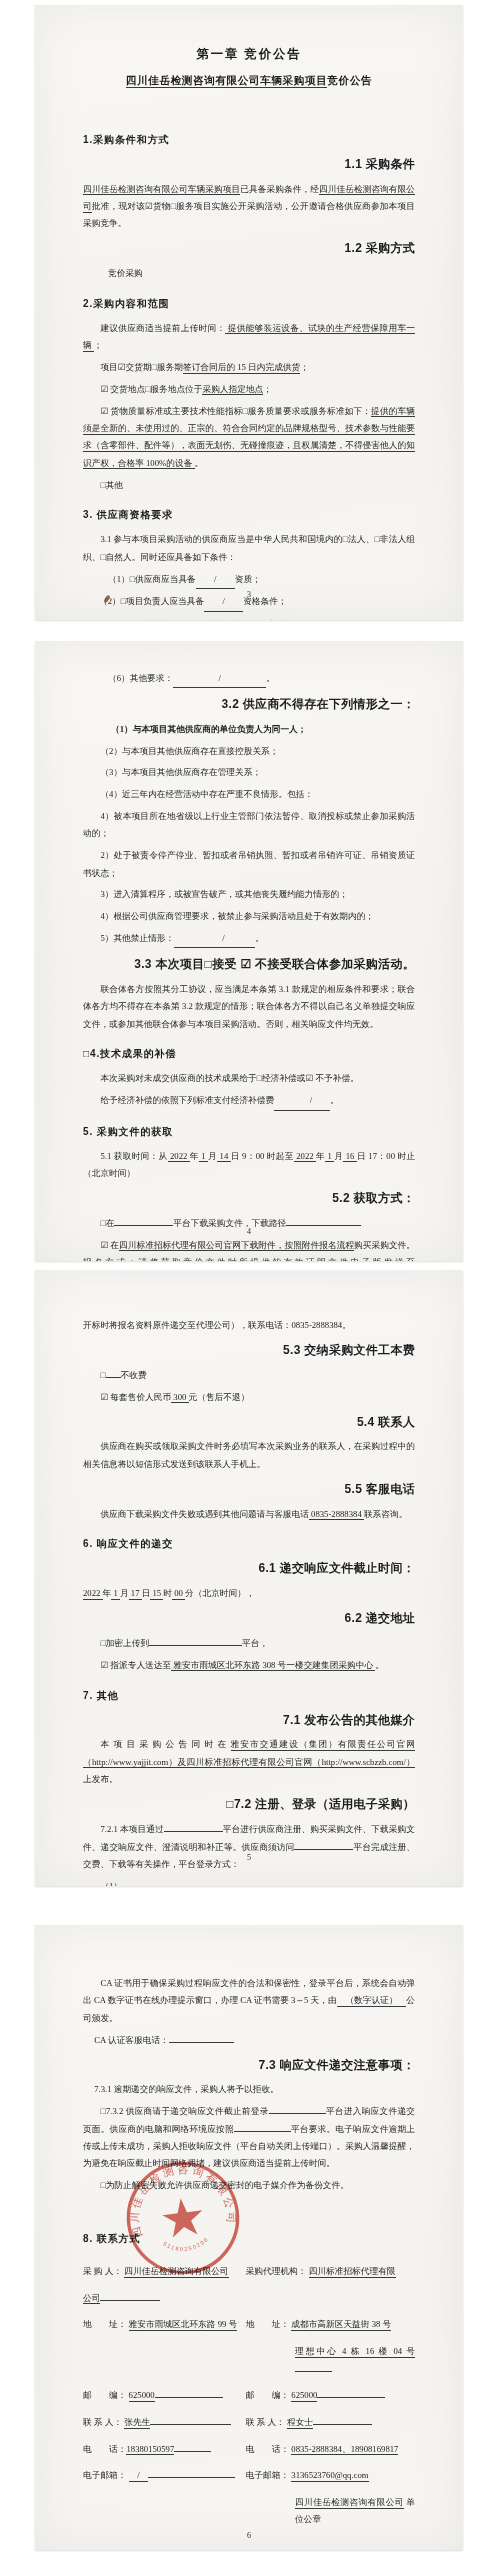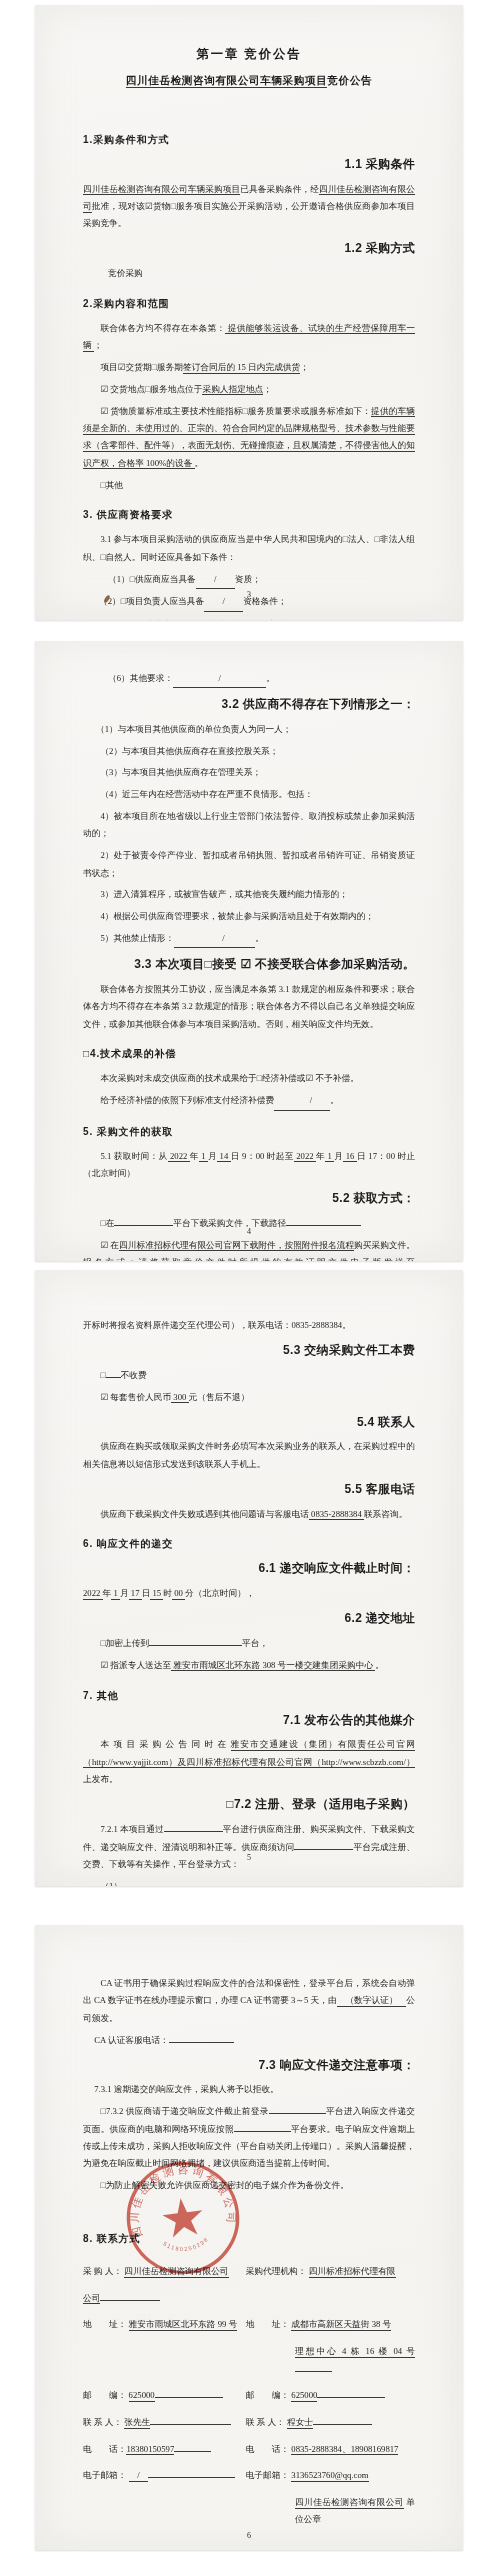--- a/index.html
+++ b/index.html
@@ -33,41 +33,41 @@
 <section class="page" style="top:5px;height:615px;">
   <div class="content">
       <div class="blk t1" style="margin-top: 40px;"><span>第一章 竞价公告</span></div>
       <div class="blk t2"><span class="u">四川佳岳检测咨询有限公司车辆采购项目</span><span>竞价公告</span></div>
       <div class="blk h1" style="margin-top: 41px;"><span>1.采购条件和方式</span></div>
       <div class="blk h2"><span>1.1 采购条件</span></div>
       <div class="blk p"><span class="u">四川佳岳检测咨询有限公司车辆采购项目</span><span>已具备采购条件，经</span><span class="u">四川佳岳检测咨询有限公司</span><span>批准，现对该☑货物□服务项目实施公开采购活动，公开邀请合格供应商参加本项目采购竞争。</span></div>
       <div class="blk h2"><span>1.2 采购方式</span></div>
       <div class="blk p" style="margin-left: 25px;"><span>竞价采购</span></div>
       <div class="blk h1"><span>2.采购内容和范围</span></div>
-      <div class="blk p" style="text-indent: 2em;"><span>联合体各方均不得存在本条第：</span><span class="u"> 提供能够装运设备、试块的生产经营保障用车一辆 </span><span>；</span></div>
+      <div class="blk p" style="text-indent: 2em;"><span>建议供应商适当提前上传时间：</span><span class="u"> 提供能够装运设备、试块的生产经营保障用车一辆 </span><span>；</span></div>
       <div class="blk p" style="text-indent: 2em;"><span>项目☑交货期□服务期</span><span class="u">签订合同后的 15 日内完成供货</span><span>；</span></div>
       <div class="blk p" style="text-indent: 2em;"><span>☑ 交货地点□服务地点位于</span><span class="u">采购人指定地点</span><span>；</span></div>
       <div class="blk p" style="text-indent: 2em;"><span>☑ 货物质量标准或主要技术性能指标□服务质量要求或服务标准如下：</span><span class="u">提供的车辆须是全新的、未使用过的、正宗的、符合合同约定的品牌规格型号、技术参数与性能要求（含零部件、配件等），表面无划伤、无碰撞痕迹，且权属清楚，不得侵害他人的知识产权，合格率 100%的设备 </span><span>。</span></div>
       <div class="blk p" style="text-indent: 2em;"><span>□其他</span></div>
       <div class="blk h1"><span>3.  供应商资格要求</span></div>
       <div class="blk p" style="text-indent: 2em;"><span>3.1 参与本项目采购活动的供应商应当是中华人民共和国境内的□法人、□非法人组织、□自然人。同时还应具备如下条件：</span></div>
       <div class="blk p" style="margin-left: 25px;"><span>（1）□供应商应当具备</span><span class="bl" style="width: 39px;">/</span><span>资质；</span></div>
       <div class="blk p" style="margin-left: 16px;"><span>（2）□项目负责人应当具备</span><span class="bl" style="width: 39px;">/</span><span>资格条件；</span></div>
       <div class="blk p" style="margin-left: 25px;"><span>（3）☑供应商应当具有承接过同类项目的业绩；</span></div>
       <div class="blk p" style="margin-left: 25px;"><span>（4）□项目负责人应当具有承接过同类项目的业绩；</span></div>
     </div>
   <div class="speck" style="left:70px;top:590px;"></div>
   <div class="pageno" style="bottom:21px;">3</div>
 </section>
 
 <section class="page" style="top:641px;height:620px;">
   <div class="content">
       <div class="blk p" style="margin-top: 29px; margin-left: 25px;"><span>（6）其他要求：</span><span class="bl" style="width: 93px;">/</span><span>。</span></div>
       <div class="blk h2" style="margin-left: 11.2px;"><span>3.2 供应商不得存在下列情形之一：</span></div>
-      <div class="blk p" style="margin-left: 13px;"><span>（1）与本项目其他供应商的单位负责人为同一人；</span></div>
+      <div class="blk p" style="margin-left: 28px; font-weight: bold;"><span>（1）与本项目其他供应商的单位负责人为同一人；</span></div>
       <div class="blk p" style="margin-left: 17.4px;"><span>（2）与本项目其他供应商存在直接控股关系；</span></div>
       <div class="blk p" style="margin-left: 17.4px;"><span>（3）与本项目其他供应商存在管理关系；</span></div>
       <div class="blk p" style="margin-left: 17.4px;"><span>（4）近三年内在经营活动中存在严重不良情形。包括：</span></div>
       <div class="blk p" style="text-indent: 2em;"><span>4）被本项目所在地省级以上行业主管部门依法暂停、取消投标或禁止参加采购活动的；</span></div>
       <div class="blk p" style="text-indent: 2em;"><span>2）处于被责令停产停业、暂扣或者吊销执照、暂扣或者吊销许可证、吊销资质证书状态；</span></div>
       <div class="blk p" style="text-indent: 2em;"><span>3）进入清算程序，或被宣告破产，或其他丧失履约能力情形的；</span></div>
       <div class="blk p" style="text-indent: 2em;"><span>4）根据公司供应商管理要求，被禁止参与采购活动且处于有效期内的；</span></div>
       <div class="blk p" style="text-indent: 2em;"><span>5）其他禁止情形：</span><span class="bl" style="width: 81px;">/</span><span>。</span></div>
       <div class="blk h2" style="margin-left: 11.2px;"><span>3.3 本次项目□接受 ☑ 不接受联合体参加采购活动。</span></div>
       <div class="blk p" style="text-indent: 2em;"><span>联合体各方按照其分工协议，应当满足本条第 3.1 款规定的相应条件和要求；联合体各方均不得存在本条第 3.2 款规定的情形；联合体各方不得以自己名义单独提交响应文件，或参加其他联合体参与本项目采购活动。否则，相关响应文件均无效。</span></div>

